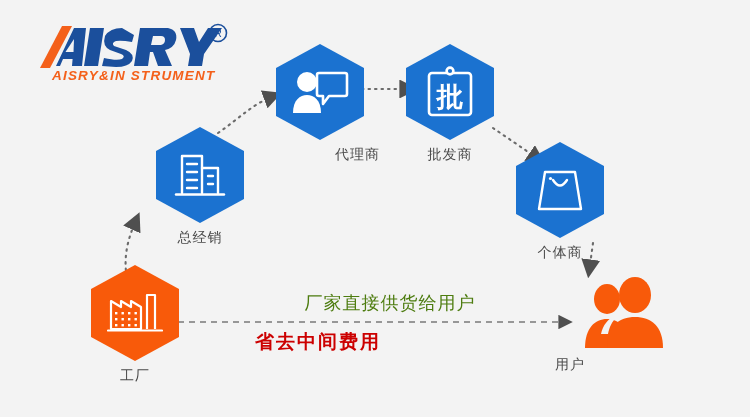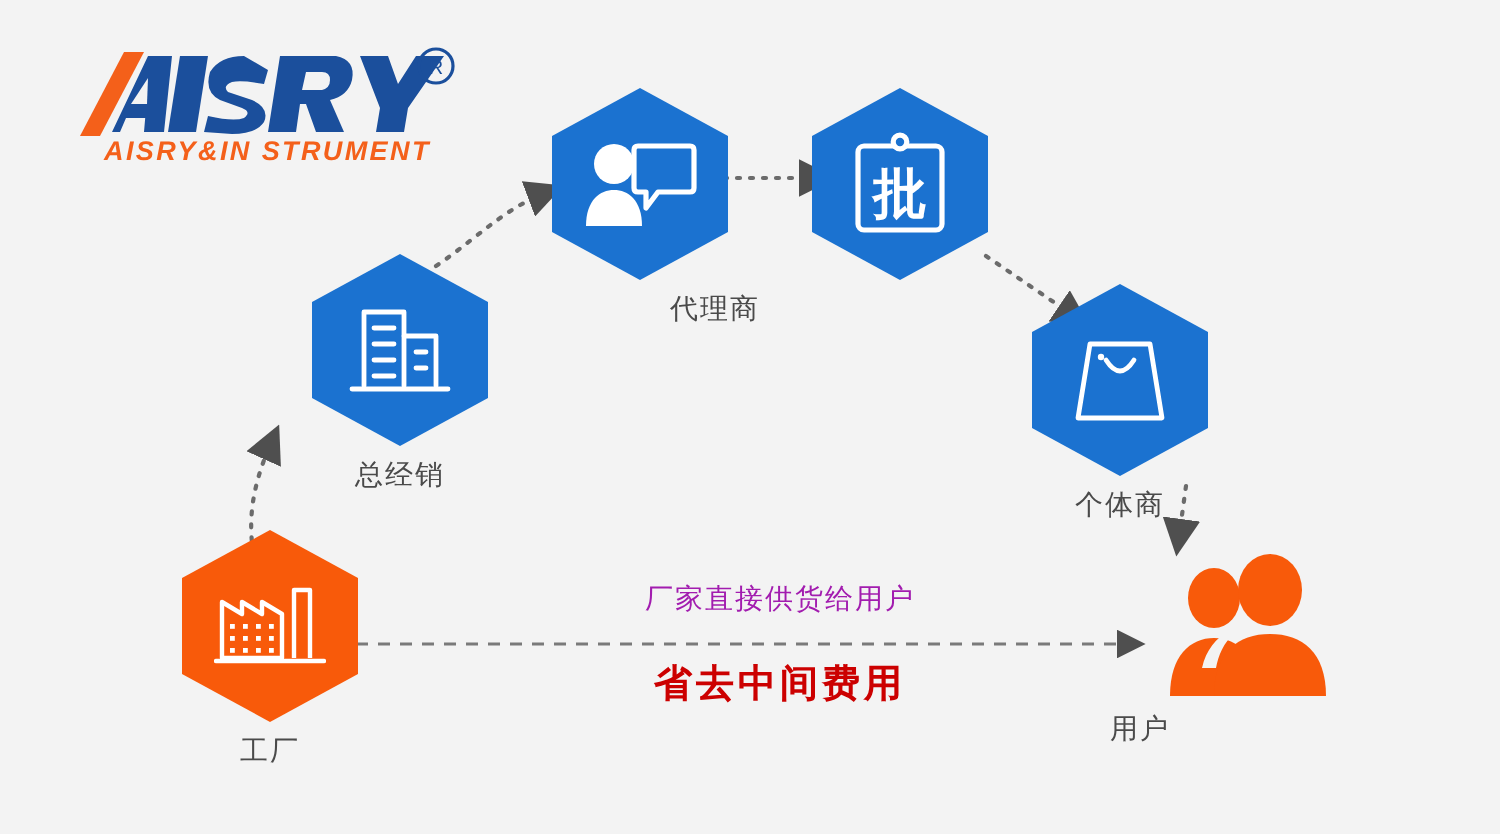--- a/index.html
+++ b/index.html
@@ -38,26 +38,26 @@
     font-family:"DejaVu Sans","Liberation Sans",sans-serif;
   }
 
   
   .userfig{position:absolute;width:140px;}
   .userfig .art{height:74px;display:flex;align-items:flex-end;justify-content:center;}
 
   
   .mid-top{
     position:absolute;left:255px;top:291px;width:270px;
-    text-align:center;font-size:14px;color:#a21caf;letter-spacing:1px;
+    text-align:center;font-size:18px;color:#4d7c0f;letter-spacing:1px;
     font-family:"DejaVu Sans","Liberation Sans",sans-serif;
   }
   .mid-red{
     position:absolute;left:255px;top:329px;width:270px;
-    text-align:center;font-size:19px;color:#cc0000;font-weight:bold;letter-spacing:2px;
+    text-align:left;font-size:19px;color:#cc0000;font-weight:bold;letter-spacing:2px;
     font-family:Liberation Mono, monospace;
   }
 </style>
 </head>
 <body>
 
 <div id="stage">
 
   <div class="logo">
     <svg width="210" height="62" viewBox="0 0 210 62" xmlns="http://www.w3.org/2000/svg">
@@ -169,20 +169,21 @@
   <div class="node" style="left:390px;top:44px;">
     <div class="hex blue">
       <svg width="48" height="52" viewBox="0 0 48 52" xmlns="http://www.w3.org/2000/svg">
         <g fill="none" stroke="#ffffff" stroke-width="2.6" stroke-linejoin="round">
           <rect x="3" y="7" width="42" height="42" rx="3"></rect>
           <circle cx="24" cy="5" r="3.4" fill="#1b72d0"></circle>
         </g>
         <text x="24" y="40" font-size="27" fill="#ffffff" text-anchor="middle" font-family="DejaVu Sans, sans-serif" font-weight="bold">批</text>
       </svg>
     </div>
+    <div class="caption">批发商</div>
   </div>
 
   <div class="node" style="left:500px;top:142px;">
     <div class="hex blue">
       <svg width="48" height="48" viewBox="0 0 48 48" xmlns="http://www.w3.org/2000/svg">
         <g fill="none" stroke="#ffffff" stroke-width="2.4" stroke-linejoin="round">
           <path d="M9,6 L39,6 L45,43 L3,43 Z"></path>
           <path d="M17,14 Q24,25 31,14" stroke-linecap="round"></path>
           <circle cx="14.5" cy="12.5" r="1.6" fill="#ffffff" stroke="none"></circle>
         </g>

